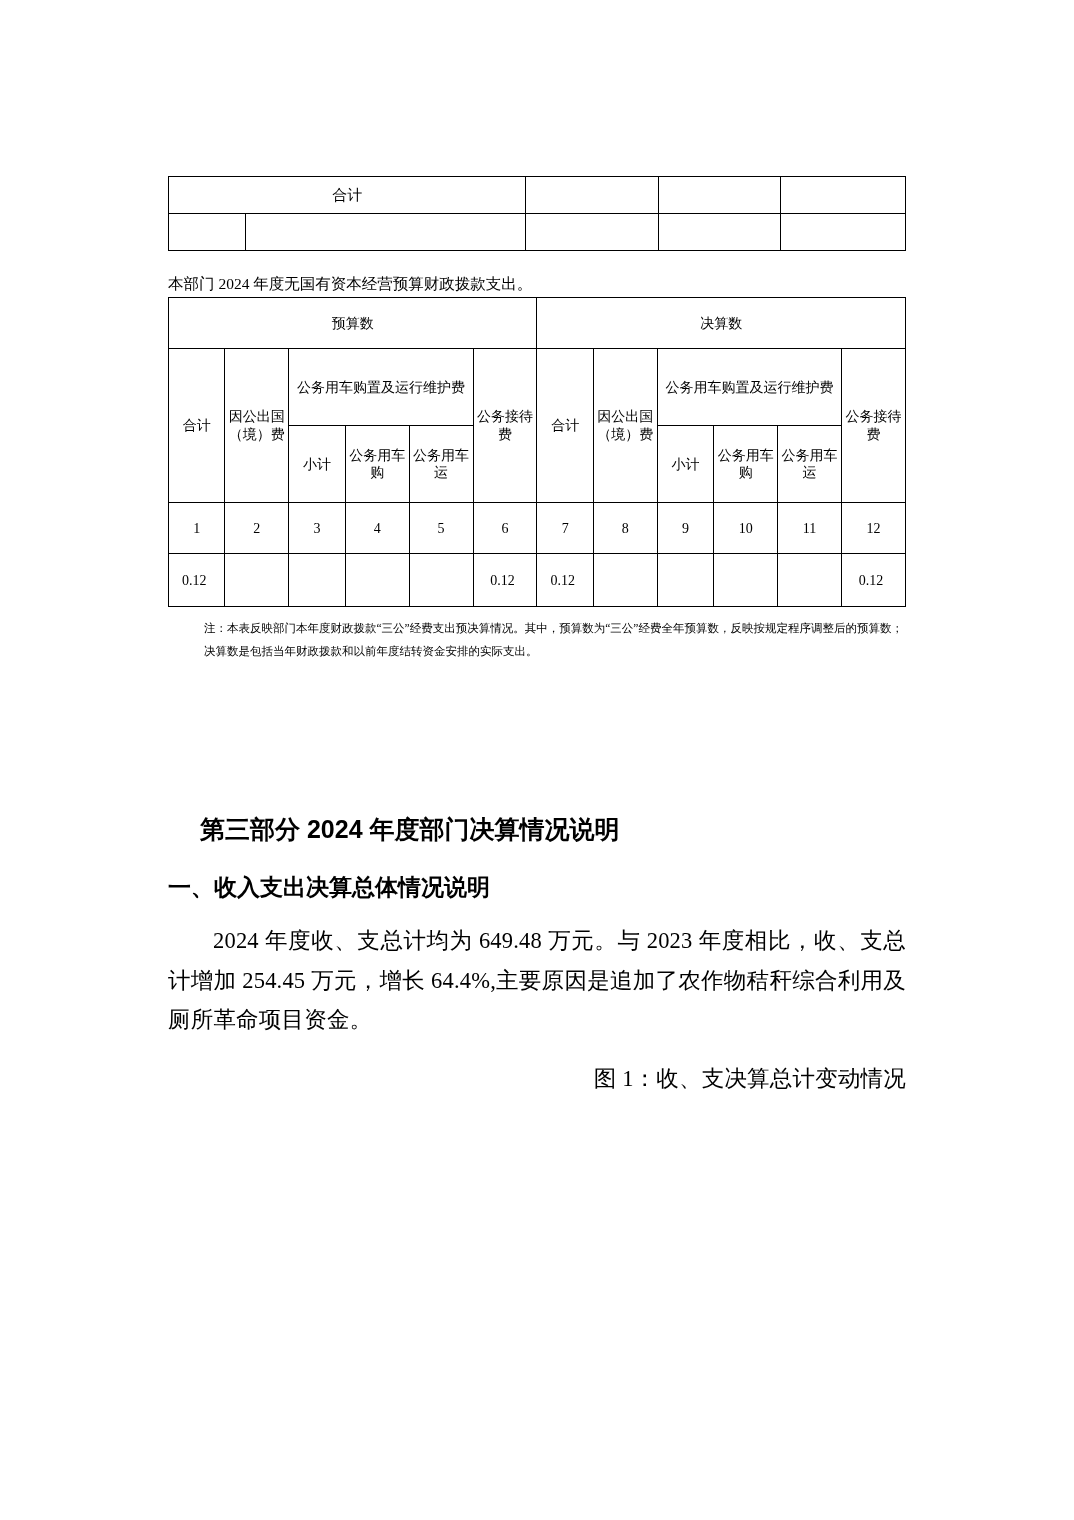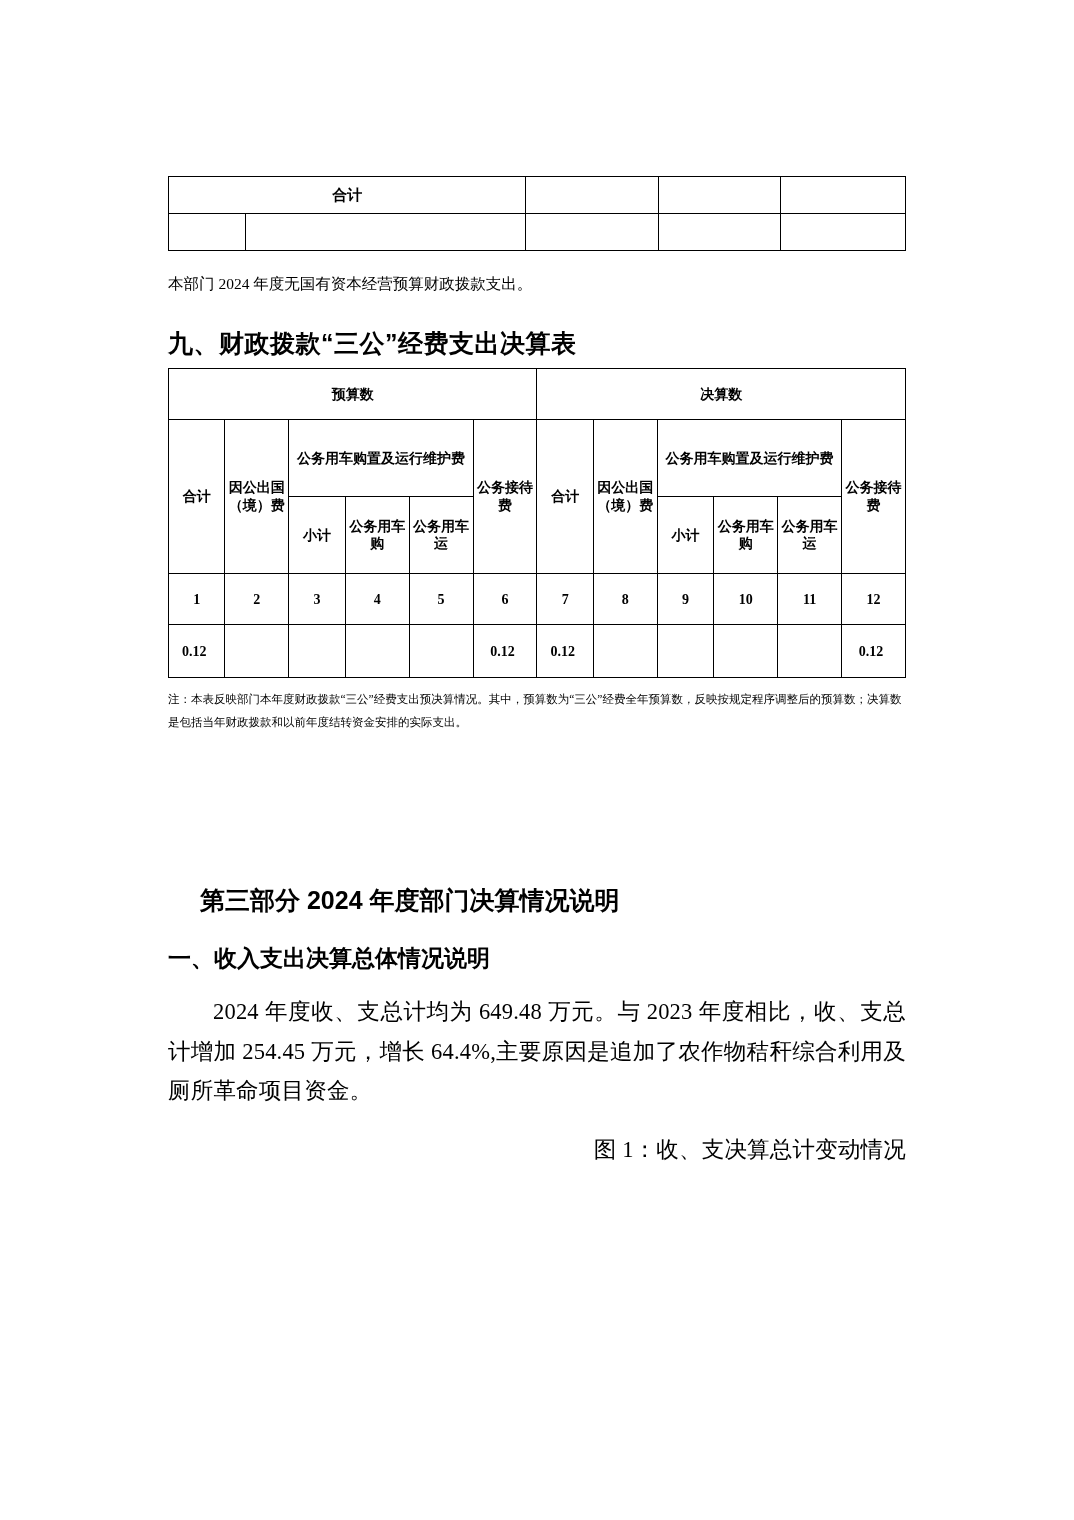--- a/index.html
+++ b/index.html
@@ -26,21 +26,21 @@
   
   table {
     border-collapse: collapse;
     table-layout: fixed;
     width: 100%;
   }
   table td, table th {
     border: 1px solid #000000;
     text-align: center;
     vertical-align: middle;
-    font-weight: bold;
+    font-weight: normal;
     padding: 0;
   }
 
   
   .top-table-wrap {
     padding-top: 176px;
   }
   .top-table td {
     height: 36px;
     font-size: 15px;
@@ -93,20 +93,21 @@
   .sg-table .r-group td { height: 22px; }
   .sg-table .r-head td  { height: 48px; }
   .sg-table .r-num td   { height: 22px; }
   .sg-table .r-val td   { height: 24px; text-align: center; padding-right: 6px; }
 
   .table-note {
     font-size: 11.5px;
     line-height: 2.0;
     margin-top: 10px;
     font-family: "Liberation Serif", "DejaVu Serif", serif;
+    margin-left: 36px;
   }
 
   
   .h-part {
     font-family: "Liberation Sans", "DejaVu Sans", sans-serif;
     font-size: 25px;
     font-weight: bold;
     margin-top: 150px;
     text-indent: 32px;
   }
@@ -159,21 +160,20 @@
           <td></td>
           <td></td>
           <td></td>
         </tr>
       </tbody>
     </table>
   </div>
 
   <div class="note indent">本部门 2024 年度无国有资本经营预算财政拨款支出。</div>
 
-  <div class="h-section">九、财政拨款“三公”经费支出决算表</div>
 
 
   <table class="sg-table">
     <colgroup>
       <col style="width:7.5%">
       <col style="width:8.5%">
       <col style="width:7.5%">
       <col style="width:8.5%">
       <col style="width:8.5%">
       <col style="width:8.5%">

